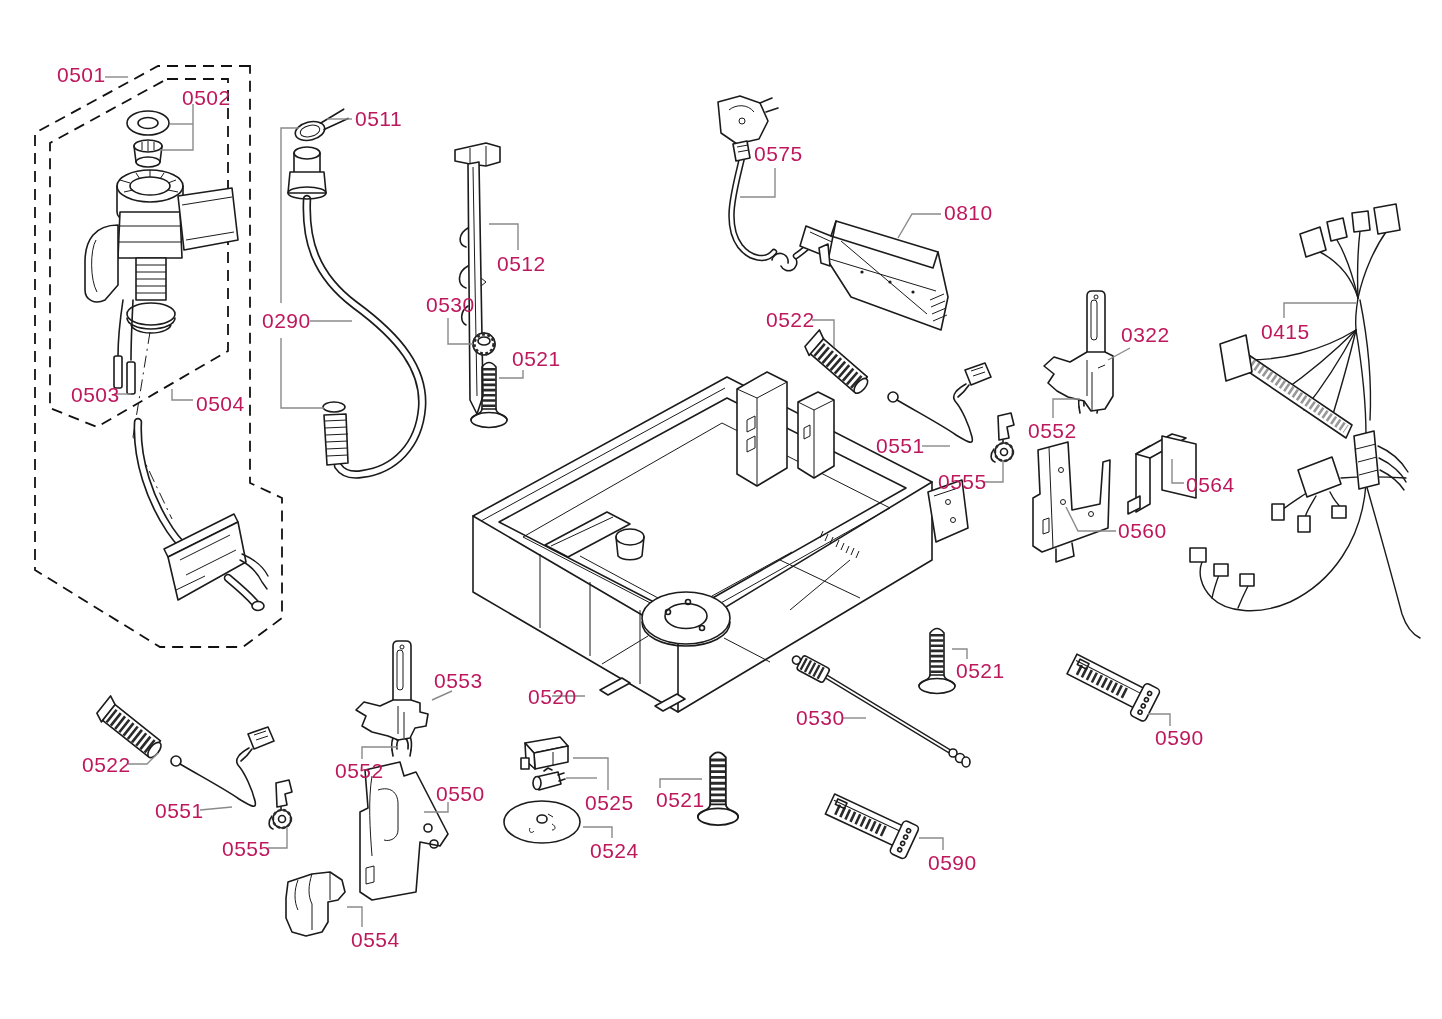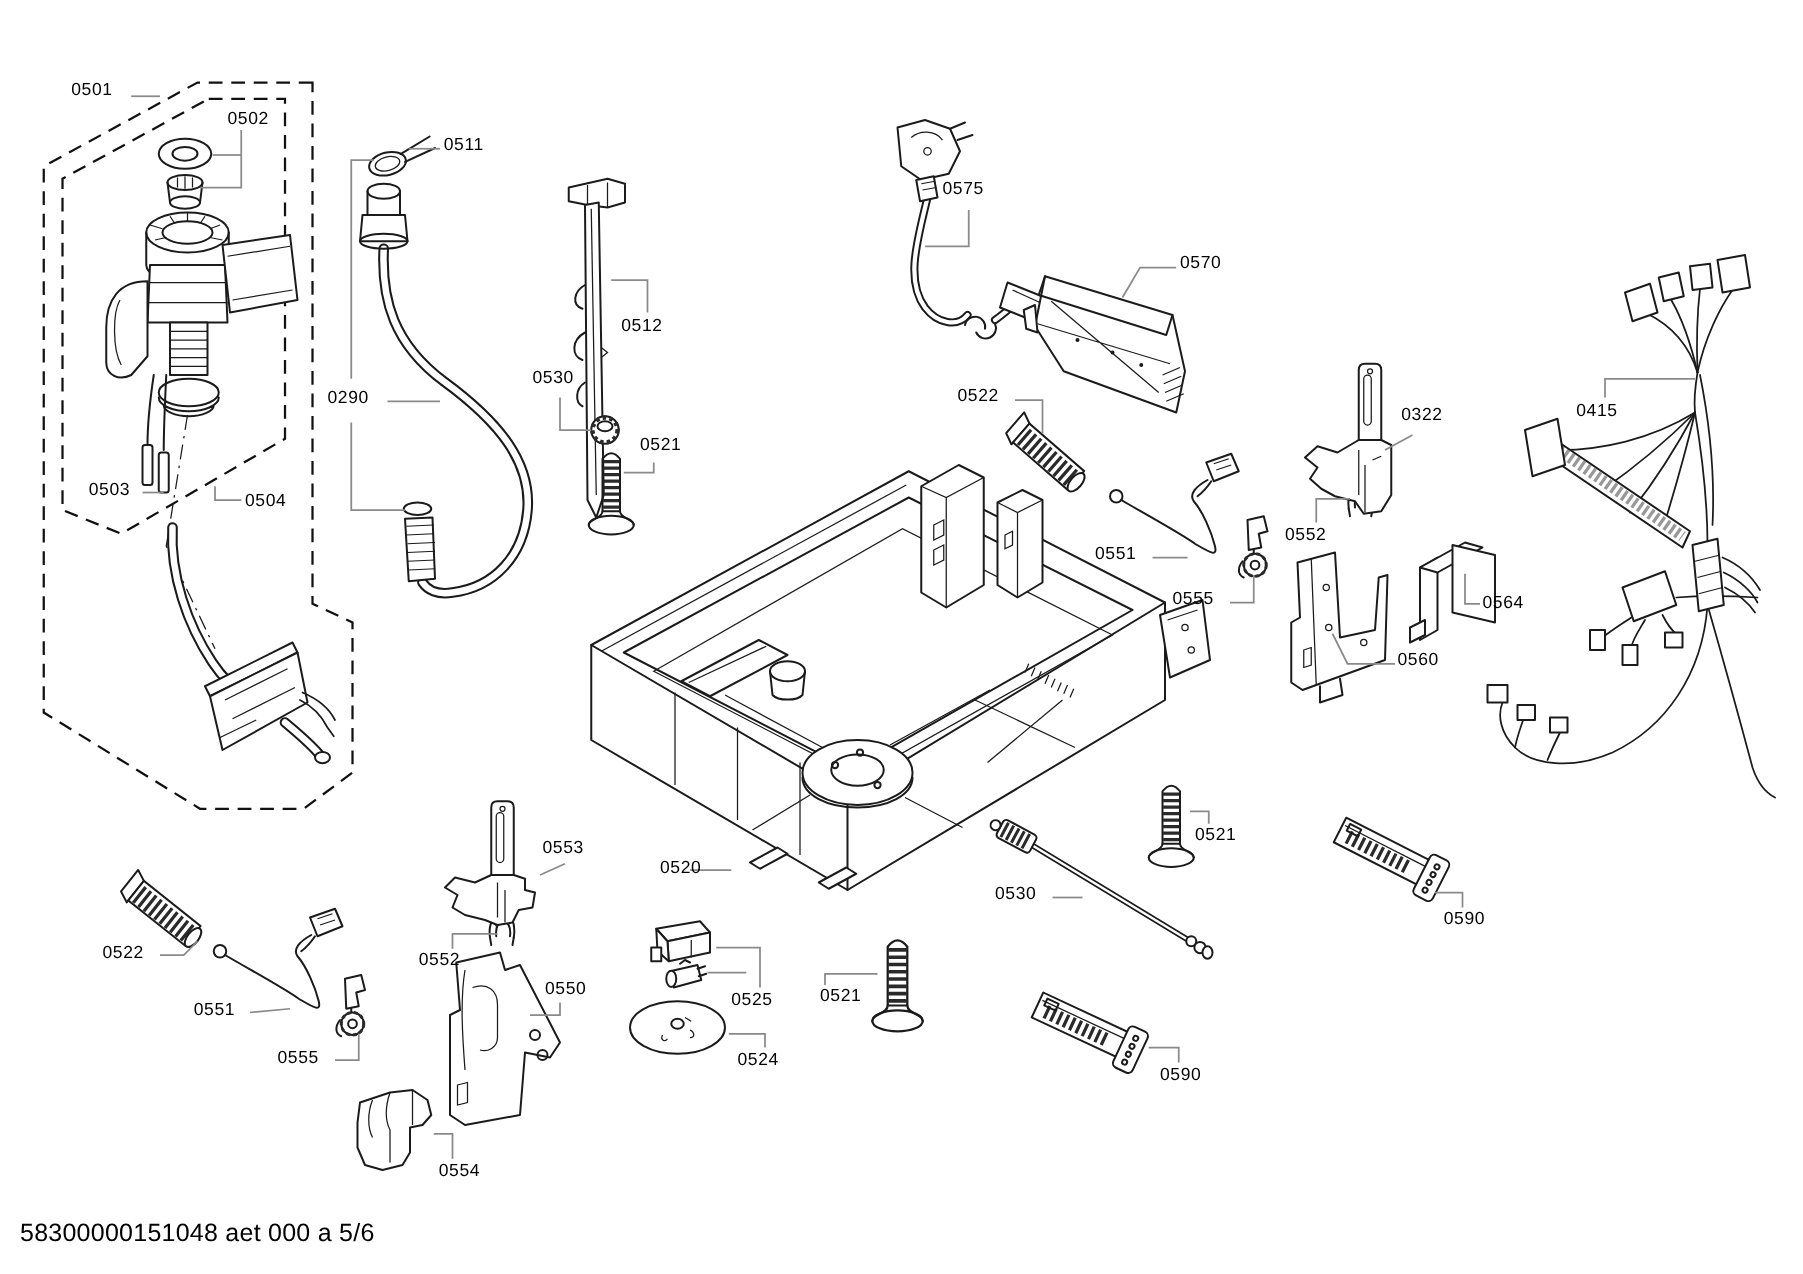--- a/index.html
+++ b/index.html
@@ -1,19 +1,19 @@
 <!DOCTYPE html>
 <html><head>
 <meta charset="utf-8">
 <style>
   html,body{margin:0;padding:0;background:#fff;}
   .stage{position:relative;width:1442px;height:1019px;background:#ffffff;overflow:hidden;
          font-family:"Liberation Sans",sans-serif;}
   .stage svg{position:absolute;left:0;top:0;}
-  .lbl{position:absolute;font-size:14px;line-height:1;color:#000000;white-space:nowrap;
+  .lbl{position:absolute;font-size:21px;line-height:1;color:#be185d;white-space:nowrap;
        letter-spacing:0.5px;}
   .footer{position:absolute;font-size:20px;color:#000;letter-spacing:0.2px;}
   .ln{stroke:#1b1b1b;stroke-width:1.6;fill:none;stroke-linejoin:round;stroke-linecap:round;}
   .fw{fill:#ffffff;}
   .wire{stroke:#1b1b1b;stroke-width:1.4;fill:none;stroke-linecap:round;}
   .hose{stroke:#1b1b1b;stroke-width:8.5;fill:none;stroke-linecap:round;}
   .hosein{stroke:#ffffff;stroke-width:5.2;fill:none;stroke-linecap:round;}
   .cord{stroke:#1b1b1b;stroke-width:6.5;fill:none;stroke-linecap:round;}
   .cordin{stroke:#ffffff;stroke-width:3.4;fill:none;stroke-linecap:round;}
   .thin{stroke:#1b1b1b;stroke-width:1;fill:none;}
@@ -438,21 +438,21 @@
     <polyline class="ldr" points="268,848 287,848 287,827"></polyline>
     <polyline class="ldr" points="919,838 943,838 943,850"></polyline>
     <polyline class="ldr" points="347,907 362,907 362,927"></polyline>
   </g>
 </svg>
 
 <div class="lbl" style="left:57px;top:64px">0501</div>
 <div class="lbl" style="left:182px;top:87px">0502</div>
 <div class="lbl" style="left:355px;top:108px">0511</div>
 <div class="lbl" style="left:754px;top:143px">0575</div>
-<div class="lbl" style="left:944px;top:202px">0570</div>
+<div class="lbl" style="left:944px;top:202px">0810</div>
 <div class="lbl" style="left:497px;top:253px">0512</div>
 <div class="lbl" style="left:426px;top:294px">0530</div>
 <div class="lbl" style="left:262px;top:310px">0290</div>
 <div class="lbl" style="left:766px;top:309px">0522</div>
 <div class="lbl" style="left:1261px;top:321px">0415</div>
 <div class="lbl" style="left:1121px;top:324px">0322</div>
 <div class="lbl" style="left:512px;top:348px">0521</div>
 <div class="lbl" style="left:71px;top:384px">0503</div>
 <div class="lbl" style="left:196px;top:393px">0504</div>
 <div class="lbl" style="left:1028px;top:420px">0552</div>
@@ -469,15 +469,14 @@
 <div class="lbl" style="left:335px;top:760px">0552</div>
 <div class="lbl" style="left:436px;top:783px">0550</div>
 <div class="lbl" style="left:585px;top:792px">0525</div>
 <div class="lbl" style="left:656px;top:789px">0521</div>
 <div class="lbl" style="left:155px;top:800px">0551</div>
 <div class="lbl" style="left:590px;top:840px">0524</div>
 <div class="lbl" style="left:222px;top:838px">0555</div>
 <div class="lbl" style="left:928px;top:852px">0590</div>
 <div class="lbl" style="left:351px;top:929px">0554</div>
 
-<div class="footer" style="left:16px;top:976px">58300000151048 aet 000 a 5/6</div>
 
 </div>
 
 </body></html>

